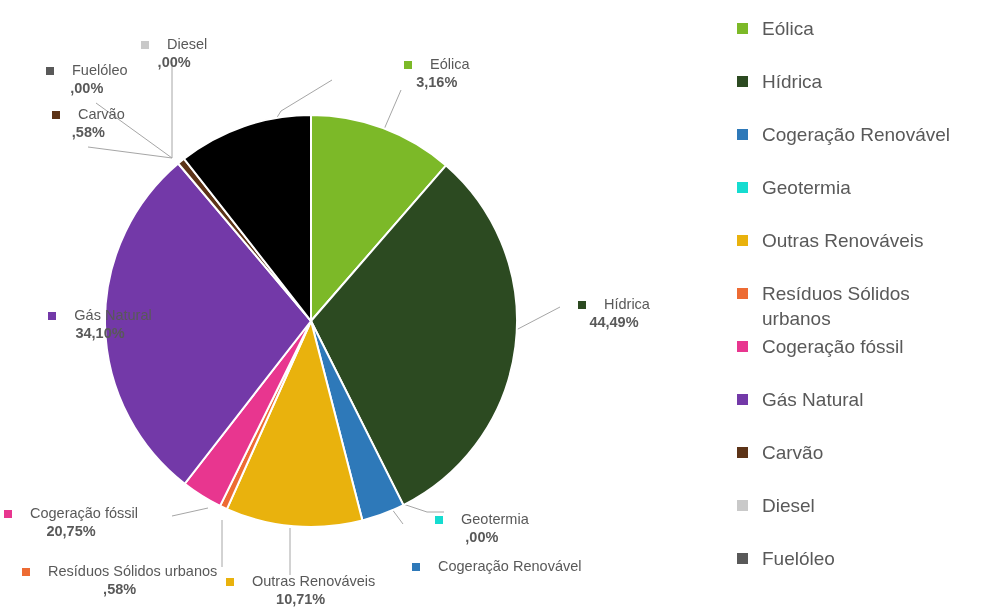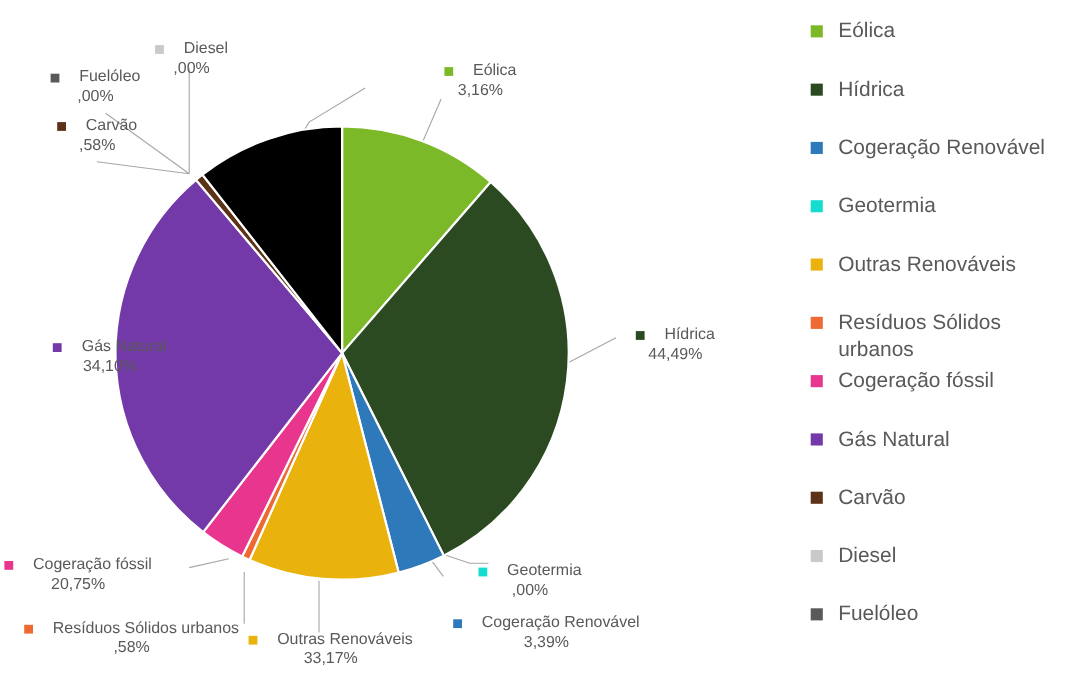--- a/index.html
+++ b/index.html
@@ -38,21 +38,21 @@
     align-items: center;
     justify-content: center;
   }
   .dl-marker {
     width: 8px; height: 8px;
     display: inline-block;
     flex: 0 0 auto;
     margin-right: 18px;
   }
   .dl-name { display: inline-block; }
-  .dl-val  { display: block; text-align: center; }
+  .dl-val  { display: block; text-align: center; font-weight: bold; }
 
   
   #legend {
     position: absolute;
     left: 737px;
     top: 16px;
     width: 245px;
   }
   .legend-item {
     display: flex;
@@ -179,37 +179,36 @@
         <span class="dl-name">Resíduos Sólidos urbanos</span>
       </div>
       <span class="dl-val">,58%</span>
     </div>
 
     <div class="data-label" style="left:226px; top:573px;">
       <div class="dl-row">
         <span class="dl-marker" style="background:#e9b20d"></span>
         <span class="dl-name">Outras Renováveis</span>
       </div>
-      <span class="dl-val">33,17%</span>
+      <span class="dl-val">10,71%</span>
     </div>
 
     <div class="data-label" style="left:435px; top:511px;">
       <div class="dl-row">
         <span class="dl-marker" style="background:#15dcd0"></span>
         <span class="dl-name">Geotermia</span>
       </div>
       <span class="dl-val">,00%</span>
     </div>
 
     <div class="data-label" style="left:412px; top:558px;">
       <div class="dl-row">
         <span class="dl-marker" style="background:#2e79b9"></span>
         <span class="dl-name">Cogeração Renovável</span>
       </div>
-      <span class="dl-val">3,39%</span>
     </div>
   </div>
 
   <div id="legend">
       <div class="legend-item">
         <span class="legend-swatch" style="background: rgb(124, 185, 40);"></span>
         <span class="legend-label">Eólica</span>
       </div>
       <div class="legend-item">
         <span class="legend-swatch" style="background: rgb(44, 74, 33);"></span>

